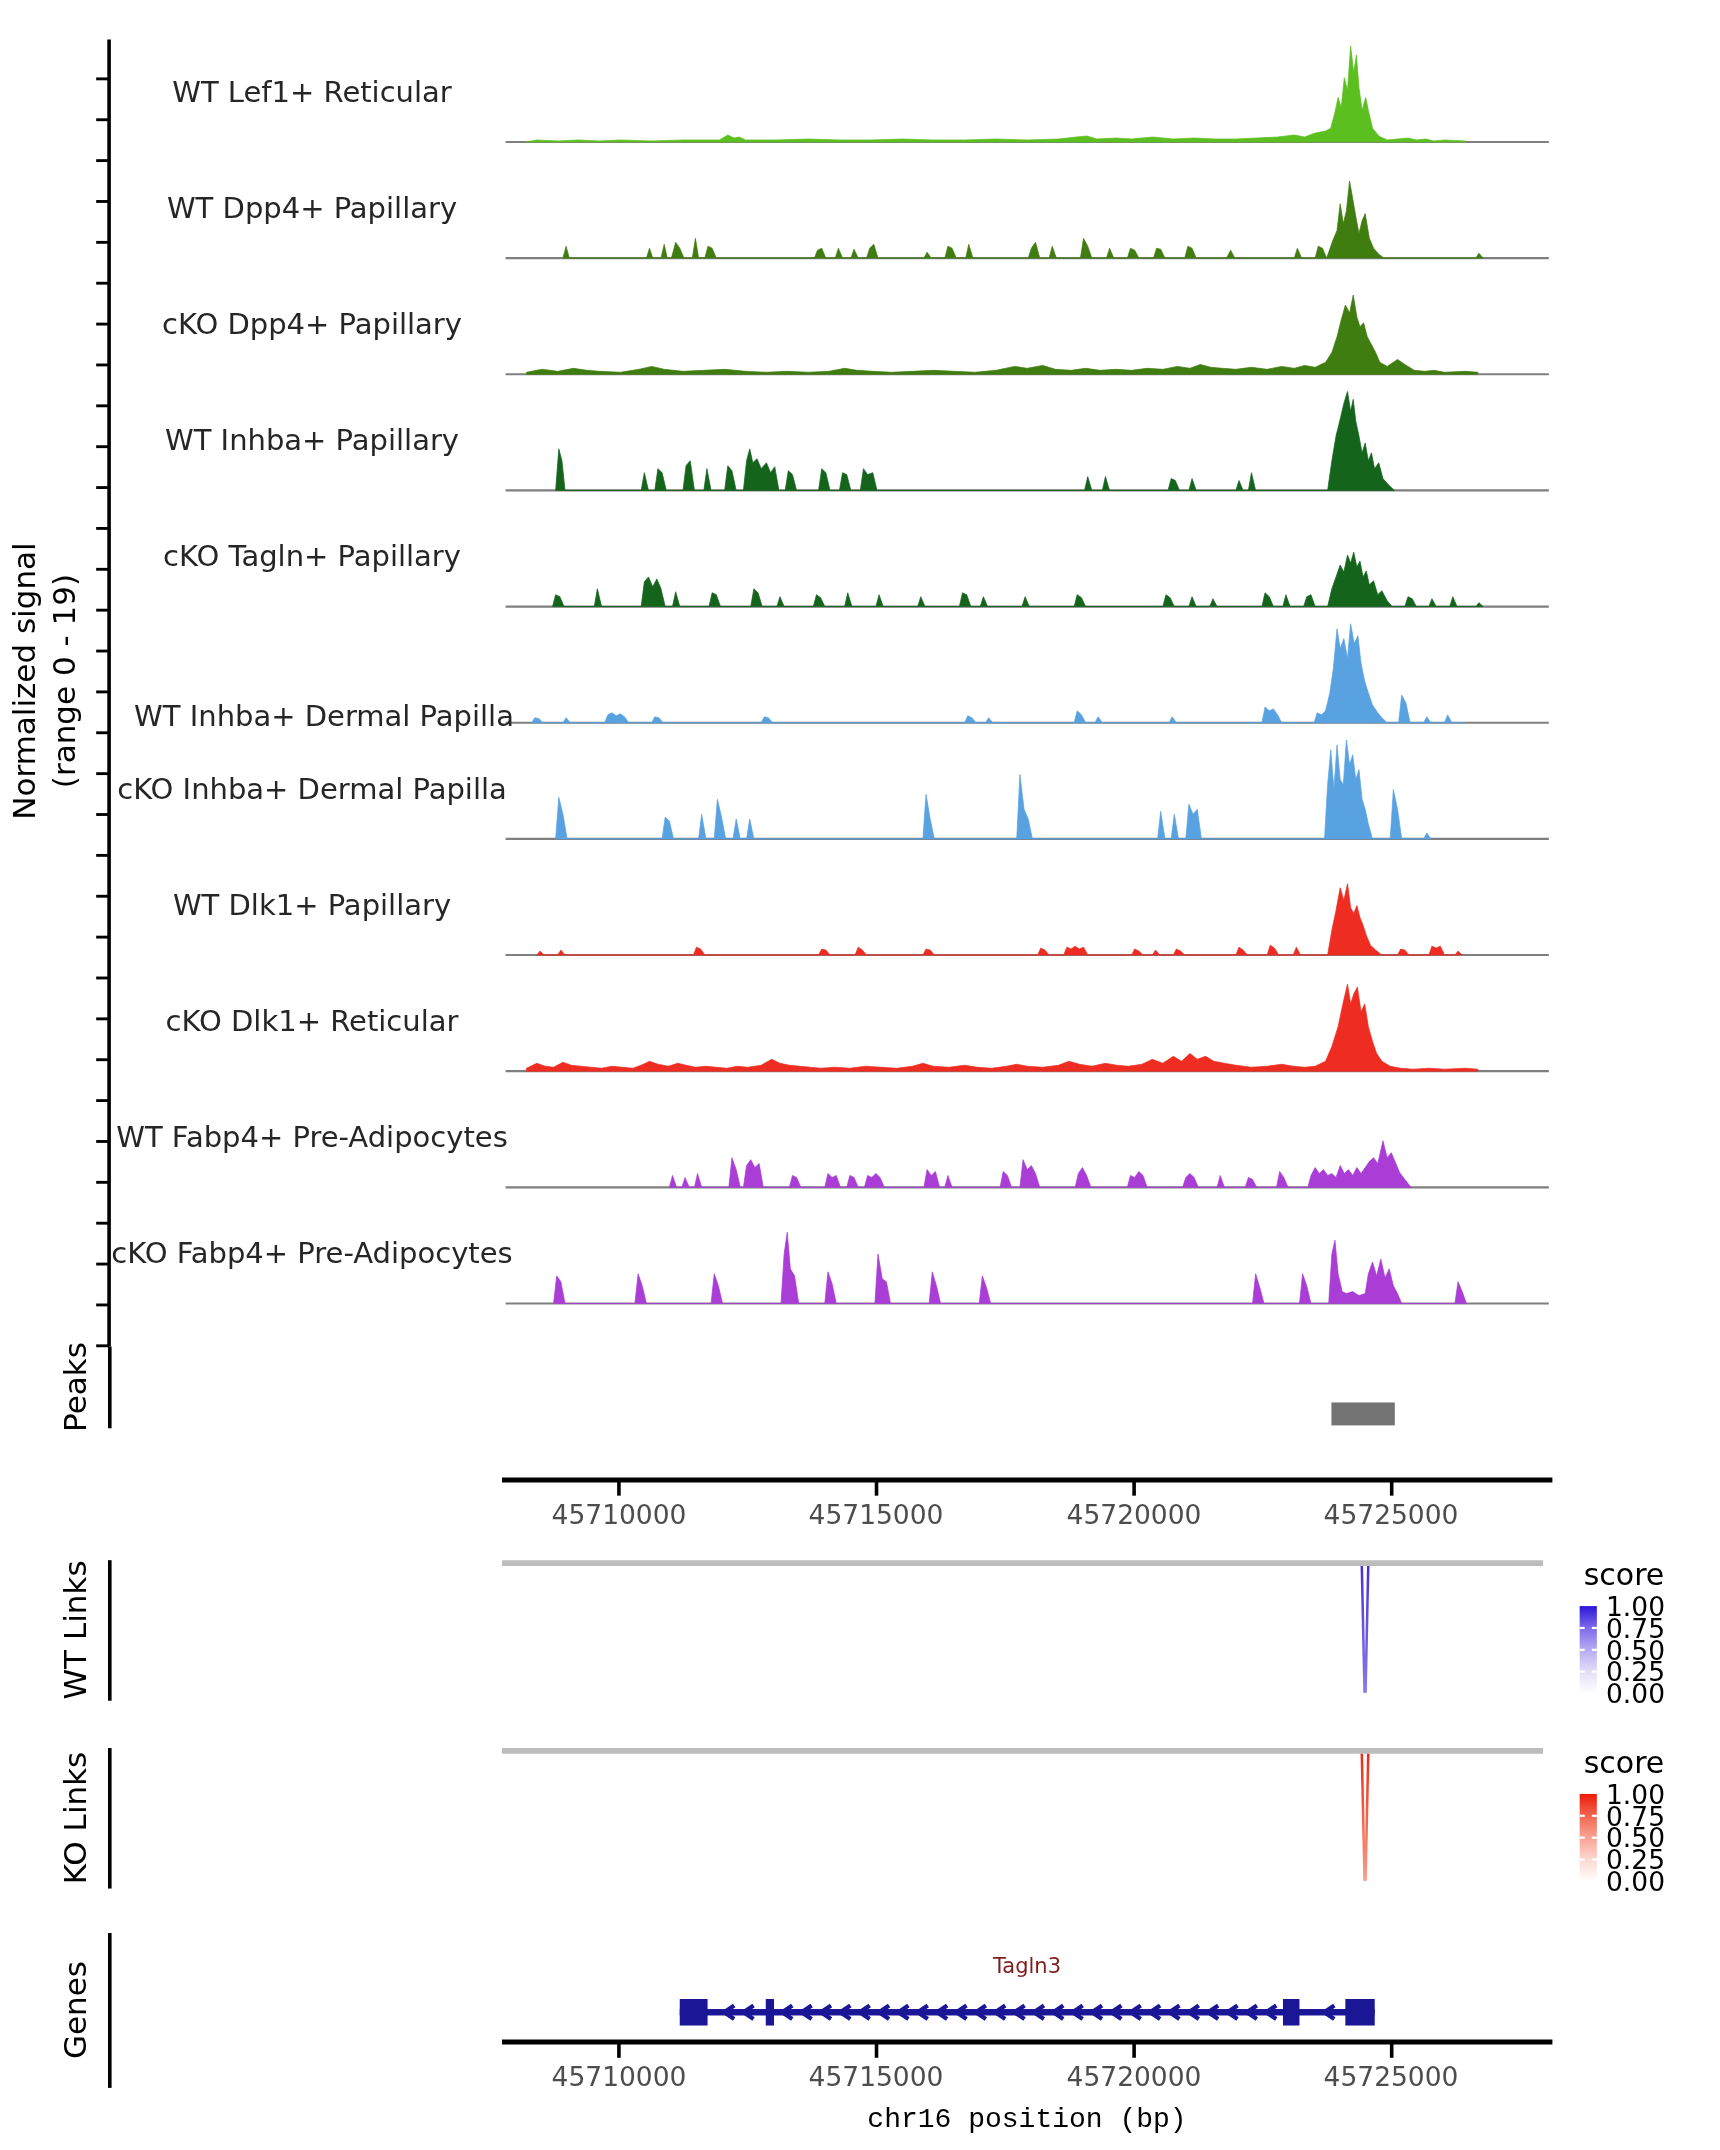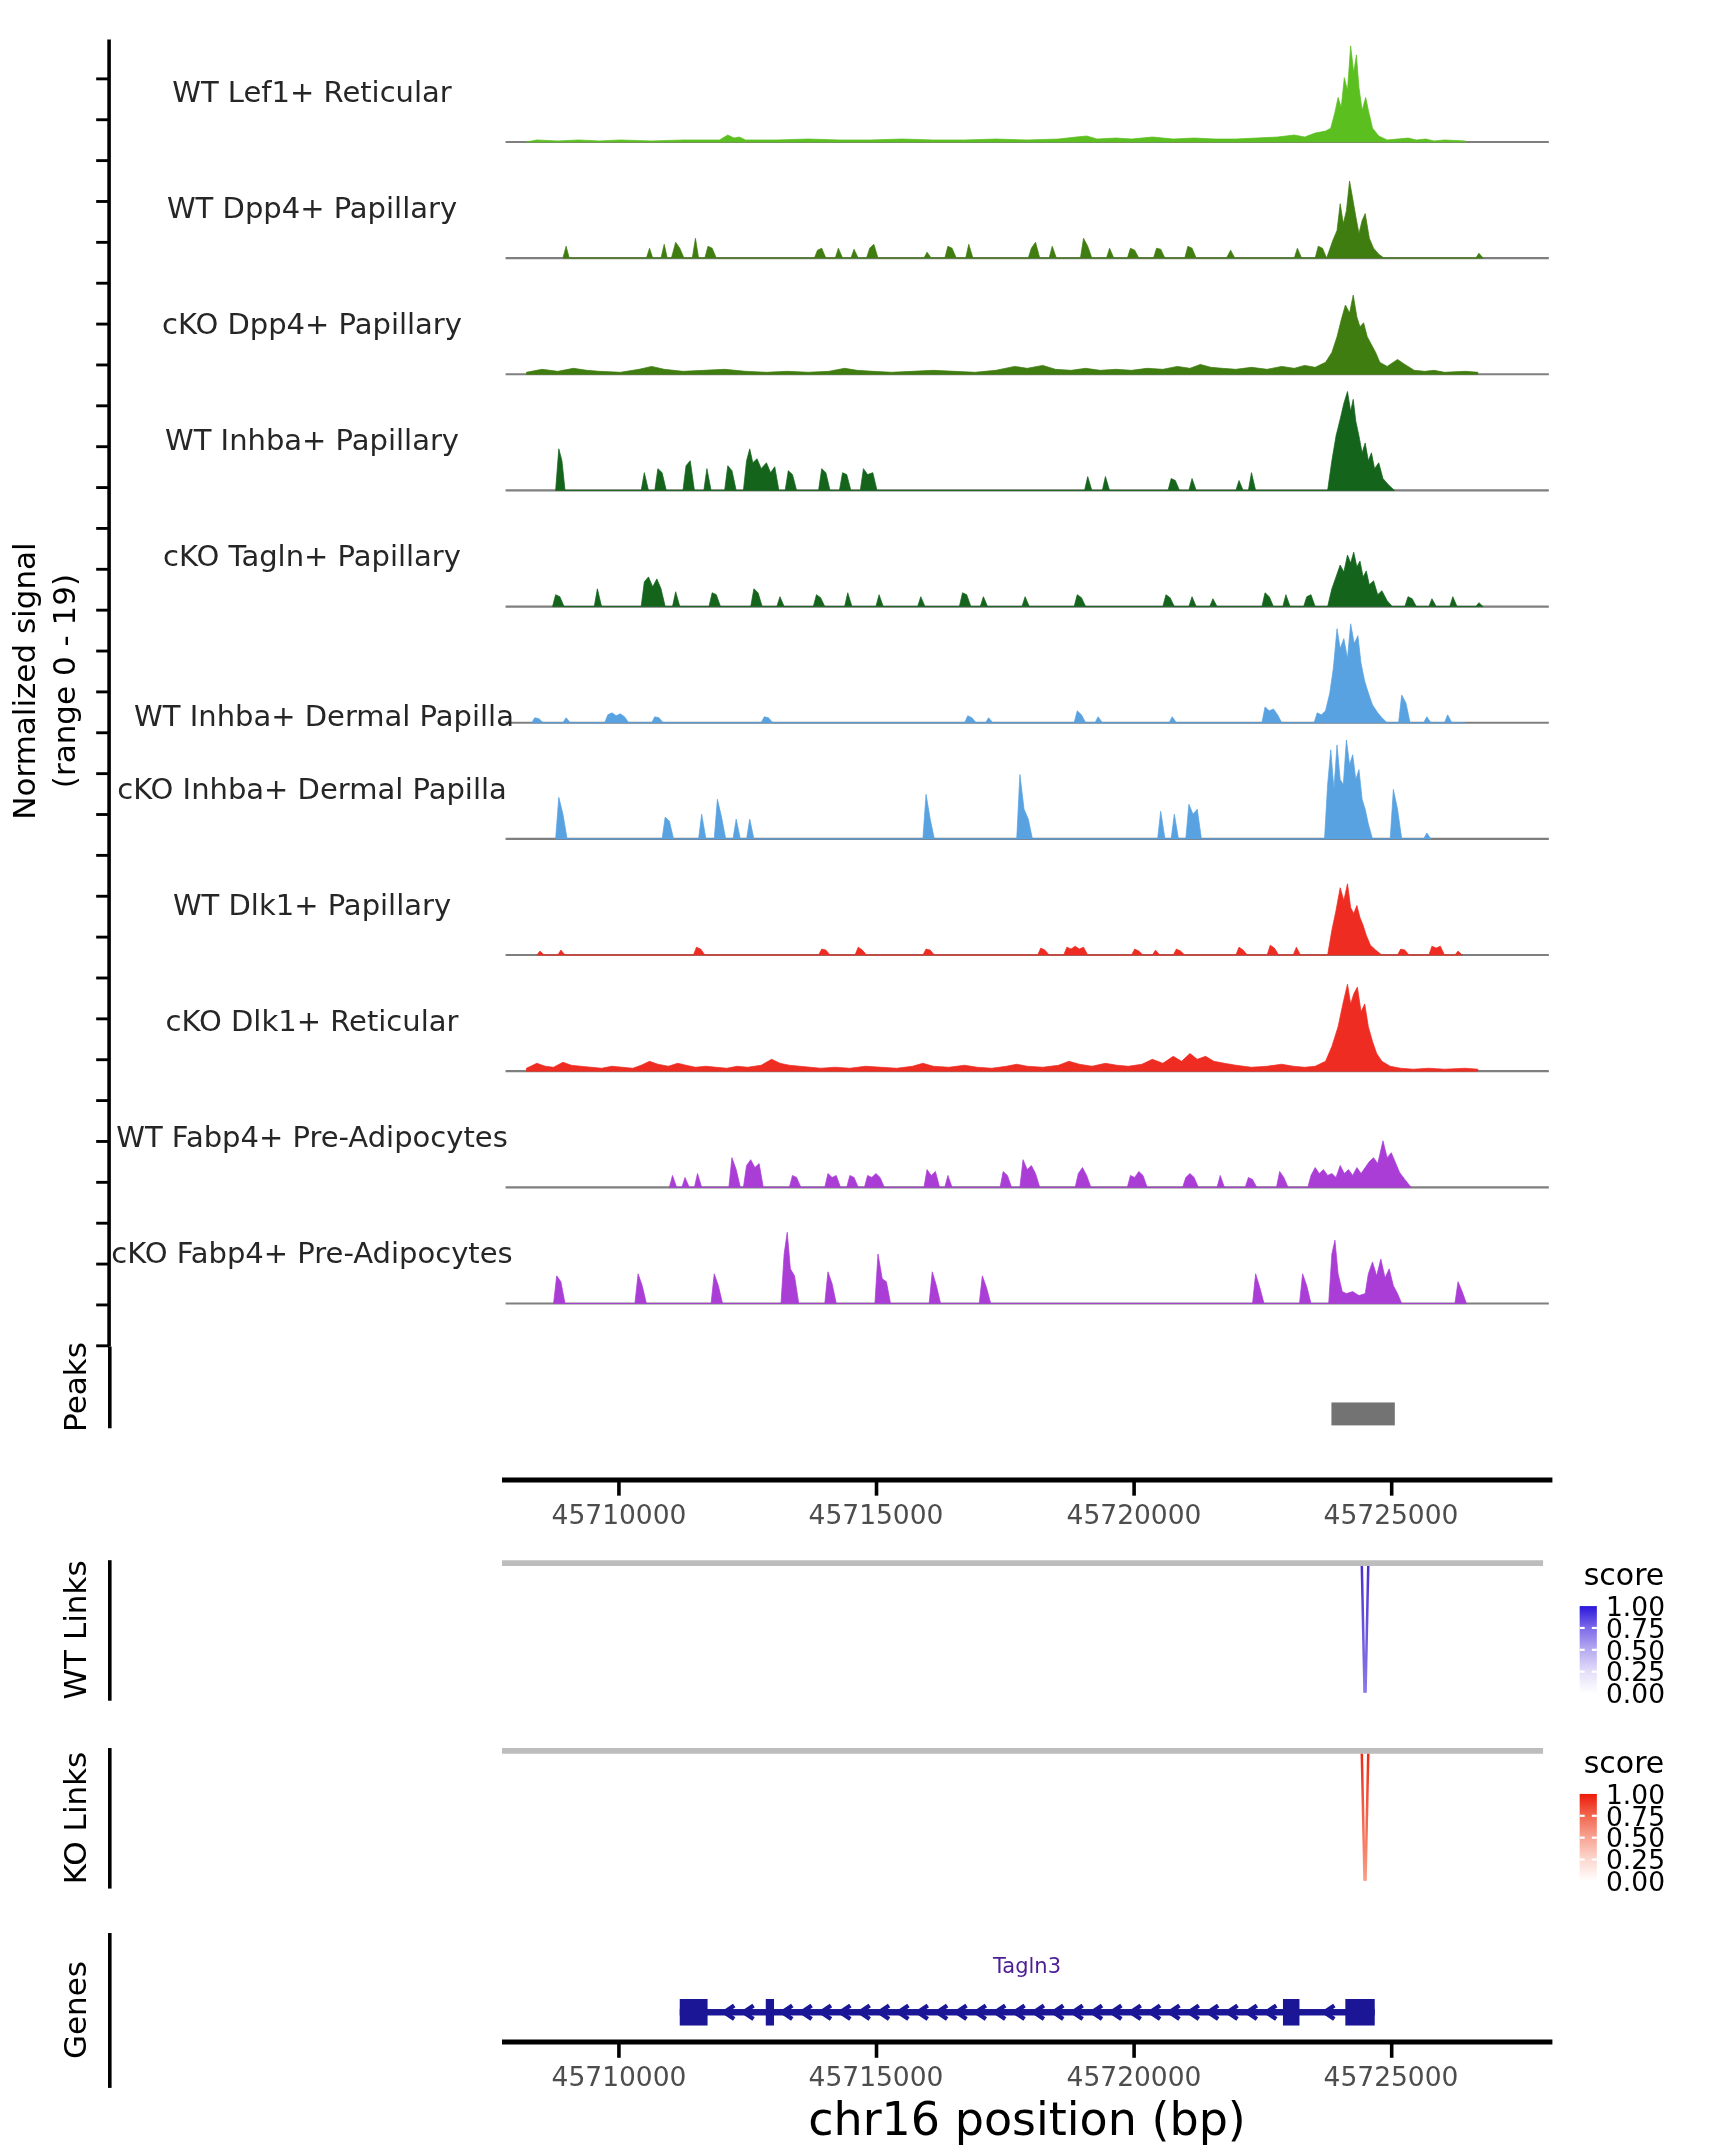--- a/index.html
+++ b/index.html
@@ -9,22 +9,22 @@
   #labels{position:absolute;left:0;top:0;width:1721px;height:2151px;pointer-events:none;}
   .lbl{position:absolute;transform:translate(-50%,-50%);white-space:nowrap;}
   .track-label{font-size:29px;color:#262626;}
   .tick-label{font-size:26.5px;color:#4d4d4d;}
   .legend-num{position:absolute;transform:translate(0,-50%);font-size:26.5px;color:#000;white-space:nowrap;}
   .score-title{font-size:30px;color:#000;}
   .side-label{position:absolute;transform:translate(-50%,-50%) rotate(-90deg);
               font-size:31px;color:#000;white-space:nowrap;}
   .yaxis-label{position:absolute;left:44px;top:681px;transform:translate(-50%,-50%) rotate(-90deg);
                font-size:31px;color:#000;text-align:center;line-height:1.3;white-space:nowrap;}
-  .gene-name{font-size:21px;color:#4c1d95;}
-  .axis-title{font-size:46px;color:#000;}
+  .gene-name{font-size:21px;color:#7f1d1d;}
+  .axis-title{font-size:28px;color:#000;font-family:Liberation Mono, monospace;}
 </style>
 </head>
 <body>
 
 <div id="page">
   <svg id="fig" width="1721" height="2151" viewBox="0 0 2400 3000">
       <defs>
         <linearGradient id="wtLegend" x1="0" y1="0" x2="0" y2="1">
           <stop offset="0%" stop-color="#2a16dc"></stop>
           <stop offset="25%" stop-color="#7e6ae8"></stop>

